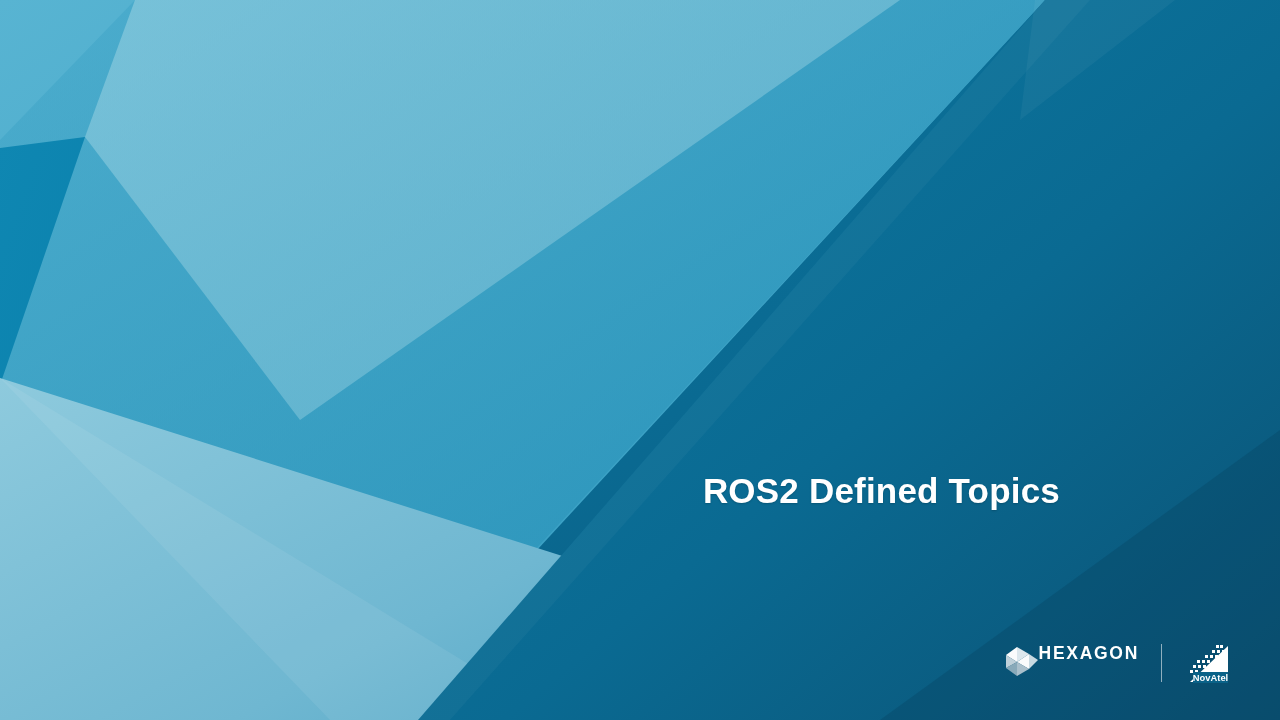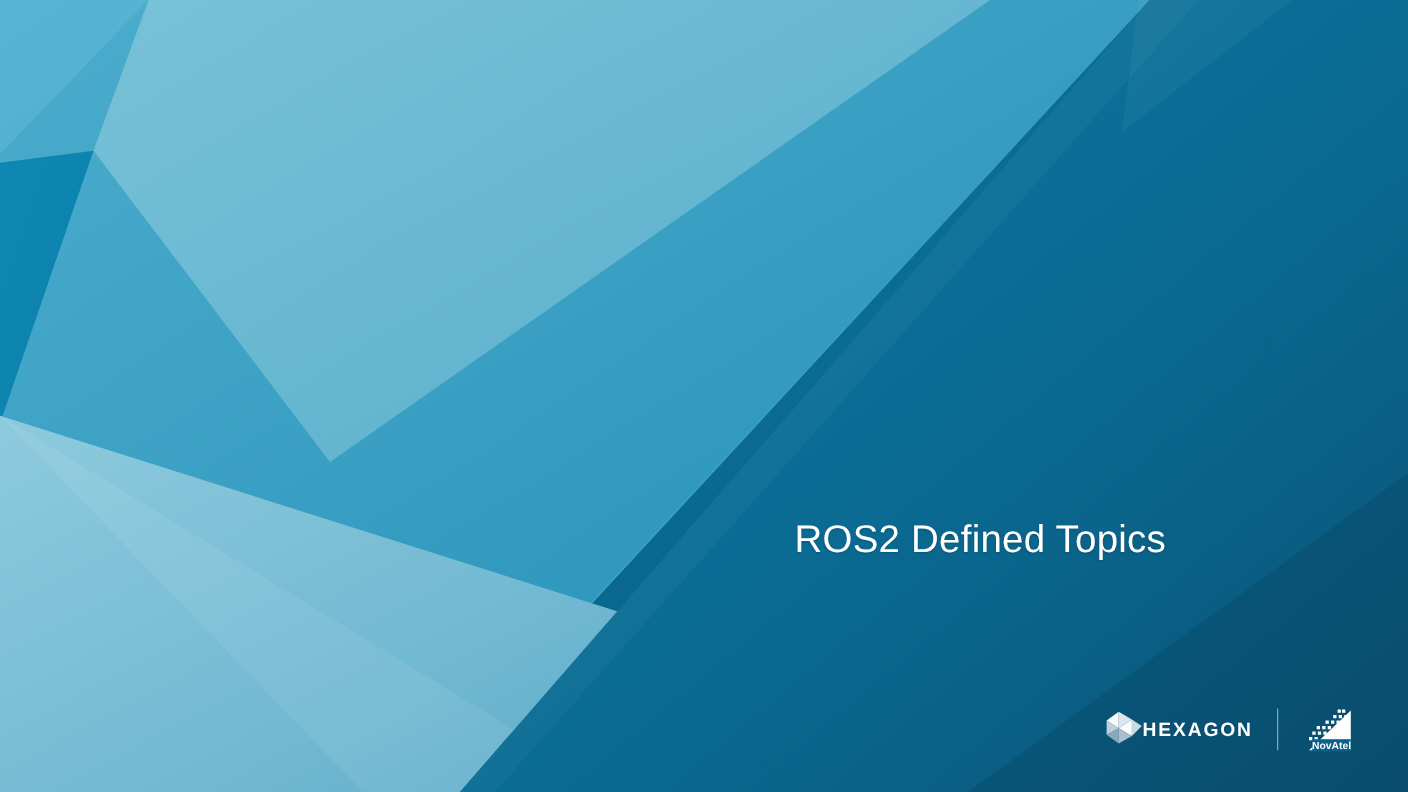--- a/index.html
+++ b/index.html
@@ -28,38 +28,37 @@
     top: 470px;
     width: 1060px;
     text-align: right;
     z-index: 5;
   }
   #slide-title {
     display: inline-block;
     margin: 0;
     color: #ffffff;
     font-size: 35px;
-    font-weight: normal;
+    font-weight: bold;
     letter-spacing: 0.2px;
     line-height: 1.2;
     text-shadow: 0 1px 2px rgba(0,0,0,0.18);
     font-family: "Liberation Sans", sans-serif;
   }
   #logo-bar {
     position: absolute;
     right: 48px;
     bottom: 36px;
     display: flex;
     align-items: center;
     gap: 0;
     z-index: 6;
   }
   .logo-hexagon {
     display: flex;
-    align-items: center;
   }
   .hexagon-wordmark {
     color: #ffffff;
     font-size: 17.5px;
     font-weight: bold;
     letter-spacing: 1.7px;
     font-family: "Liberation Sans", sans-serif;
     line-height: 1;
     padding-top: 1px;
   }

